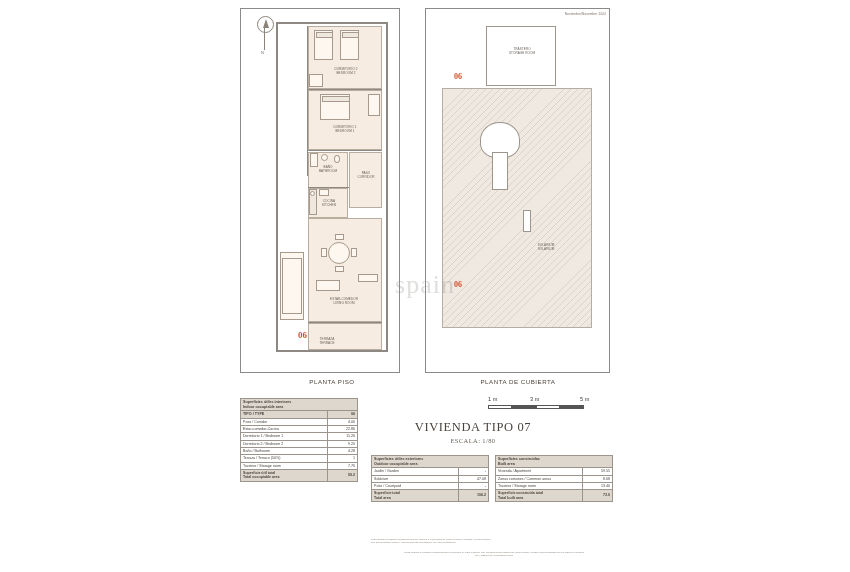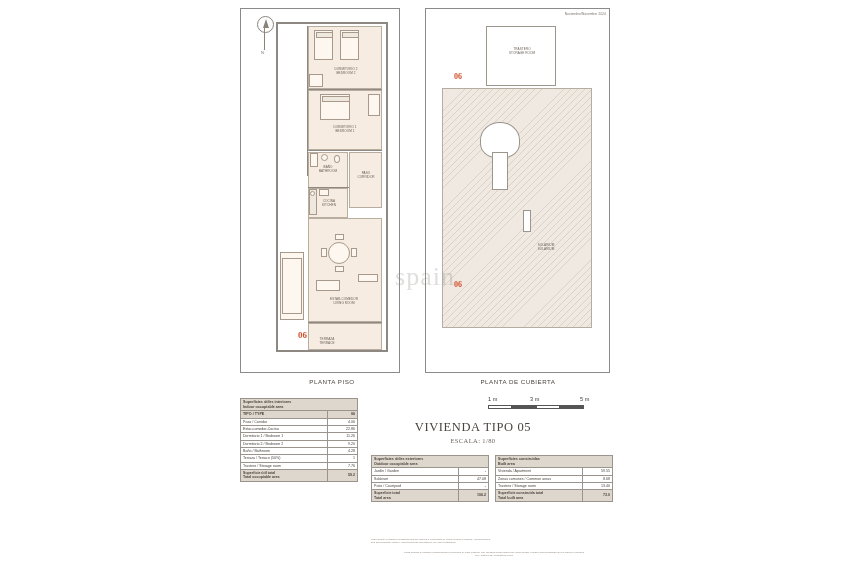--- a/index.html
+++ b/index.html
@@ -63,21 +63,21 @@
   #tbl-built{left:495px;top:455px;width:118px;}
 
   .tcap{font-size:3.7px;font-weight:bold;line-height:1.25;}
 
   
   .disc{position:absolute;font-size:2.5px;line-height:1.3;color:#8c837a;}
   #disc1{left:371px;top:538px;width:122px;}
   #disc2{left:404px;top:551px;width:180px;text-align:center;}
 
   
-  #wm{position:absolute;left:315px;top:262px;width:220px;text-align:center;font-family:"Liberation Serif",serif;
+  #wm{position:absolute;left:315px;top:270px;width:220px;text-align:center;font-family:"Liberation Serif",serif;
       font-size:26px;color:rgba(150,145,138,.30);letter-spacing:1px;pointer-events:none;}
 </style>
 </head>
 <body>
 
 <div id="sheet">
 
   <div class="frame" id="plan-left"></div>
 
   <div id="compass">
@@ -199,21 +199,21 @@
     <div class="seg" style="left:0;width:24px;background:#fff;"></div>
     <div class="seg" style="left:24px;width:24px;background:#555;"></div>
     <div class="seg" style="left:48px;width:24px;background:#fff;"></div>
     <div class="seg" style="left:72px;width:24px;background:#555;"></div>
     <div class="lab" style="left:0;">1 m</div>
     <div class="lab" style="left:42px;">3 m</div>
     <div class="lab" style="left:92px;">5 m</div>
   </div>
 
   <div id="bigtitle">
-    <div class="t">VIVIENDA TIPO 05</div>
+    <div class="t">VIVIENDA TIPO 07</div>
     <div class="s">ESCALA: 1/80</div>
   </div>
 
   <div class="tbl" id="tbl-interior">
     <table>
       <tbody>
           <tr class="hdr">
             <td colspan="2">
         <span class="tcap">Superficies útiles interiores</span><br>
         <span class="tcap">Indoor occupiable area</span>

